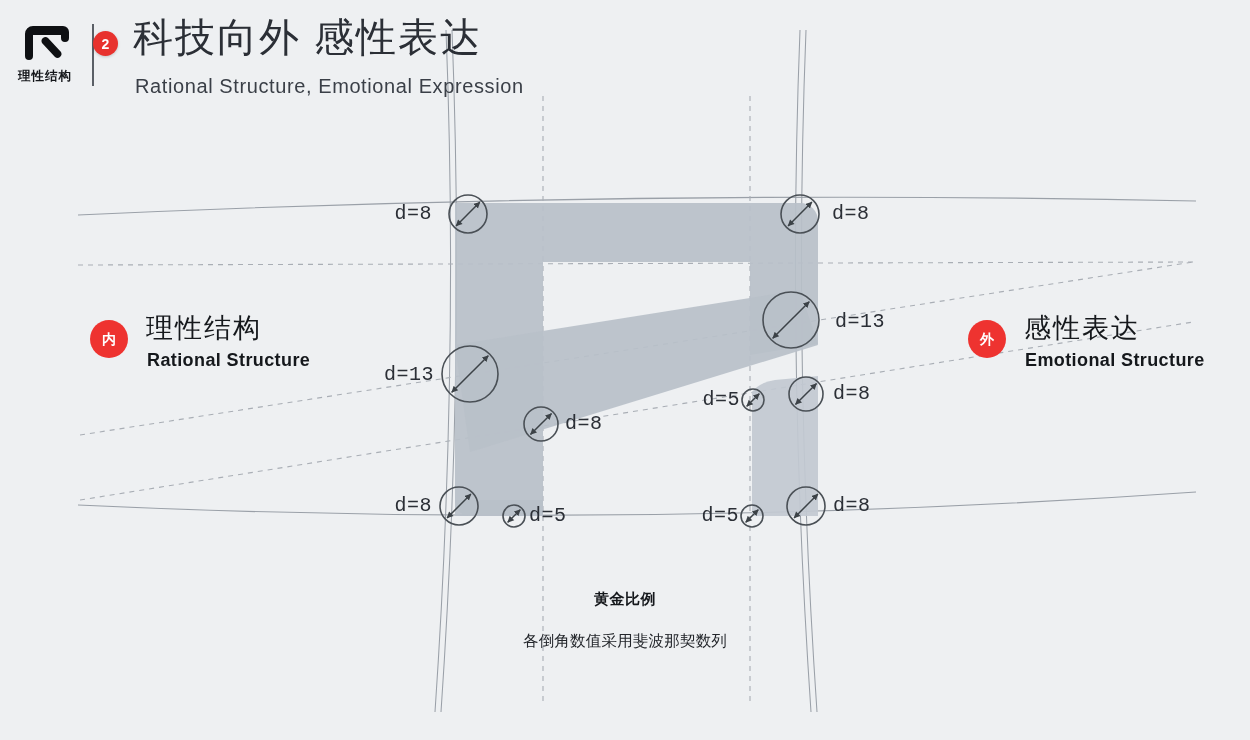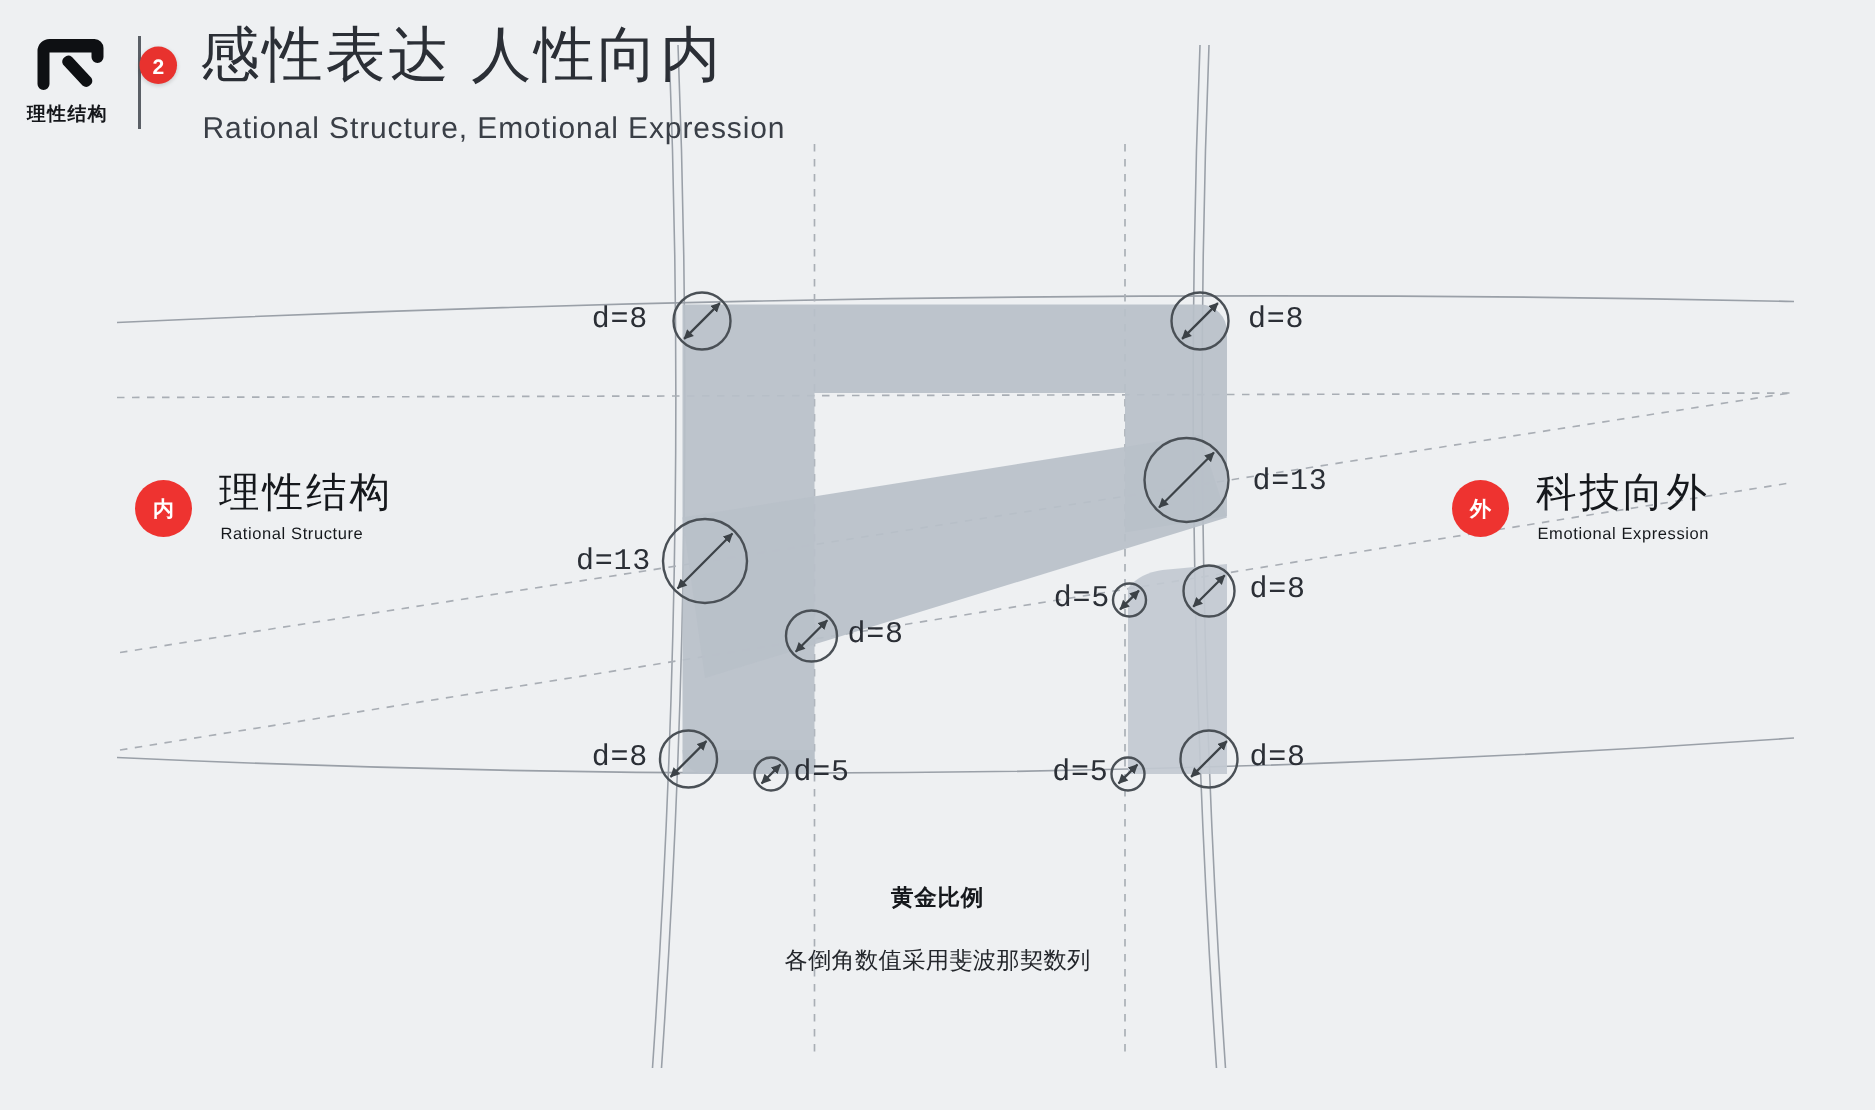--- a/index.html
+++ b/index.html
@@ -55,21 +55,21 @@
     display:flex;align-items:center;justify-content:center;
     line-height:1;
   }
   .side .cn{
     position:absolute;left:56px;top:0;
     font-size:27px;font-weight:normal;letter-spacing:2px;
     color:#15181c;white-space:nowrap;line-height:1.2;
   }
   .side .en{
     position:absolute;left:57px;top:38px;
-    font-size:11px;font-weight:normal;letter-spacing:.4px;
+    font-size:18px;font-weight:bold;letter-spacing:.4px;
     color:#15181c;white-space:nowrap;
   }
   #side-left{left:90px;top:312px;}
   #side-right{left:968px;top:312px;}
 
   
   .notes{
     position:absolute;left:0;top:588px;width:1250px;
     text-align:center;
   }
@@ -203,34 +203,34 @@
         <path d="M6,10 h40 a6,6 0 0 1 6,6 v6 a4,4 0 0 1 -8,0 v-3 h-28 v21 a4,4 0 0 1 -8,0 v-22 a8,8 0 0 1 8,-8 z" fill="#0e1013"></path>
         <path d="M31,22 l13,14 a4,4 0 0 1 -6,5 l-13,-14 a4,4 0 0 1 6,-5 z" fill="#0e1013"></path>
       </svg>
       <div class="brand-label">理性结构</div>
     </div>
 
     <div class="divider"></div>
 
     <div class="badge">2</div>
 
-    <div class="title-cn">感性表达  人性向内</div>
+    <div class="title-cn">科技向外  感性表达</div>
     <div class="title-en">Rational Structure, Emotional Expression</div>
   </div>
 
   <div class="side" id="side-left">
     <div class="dot">内</div>
     <div class="cn">理性结构</div>
     <div class="en">Rational  Structure</div>
   </div>
 
   <div class="side" id="side-right">
     <div class="dot">外</div>
-    <div class="cn">科技向外</div>
-    <div class="en">Emotional Expression</div>
+    <div class="cn">感性表达</div>
+    <div class="en">Emotional Structure</div>
   </div>
 
   <div class="notes">
     <div class="note-h">黄金比例</div>
     <div class="note-gap"></div>
     <div class="note-b">各倒角数值采用斐波那契数列</div>
   </div>
 
   <div id="dim-layer">
       <div class="dim r" style="left: 432px; top: 214px;">d=8</div>

